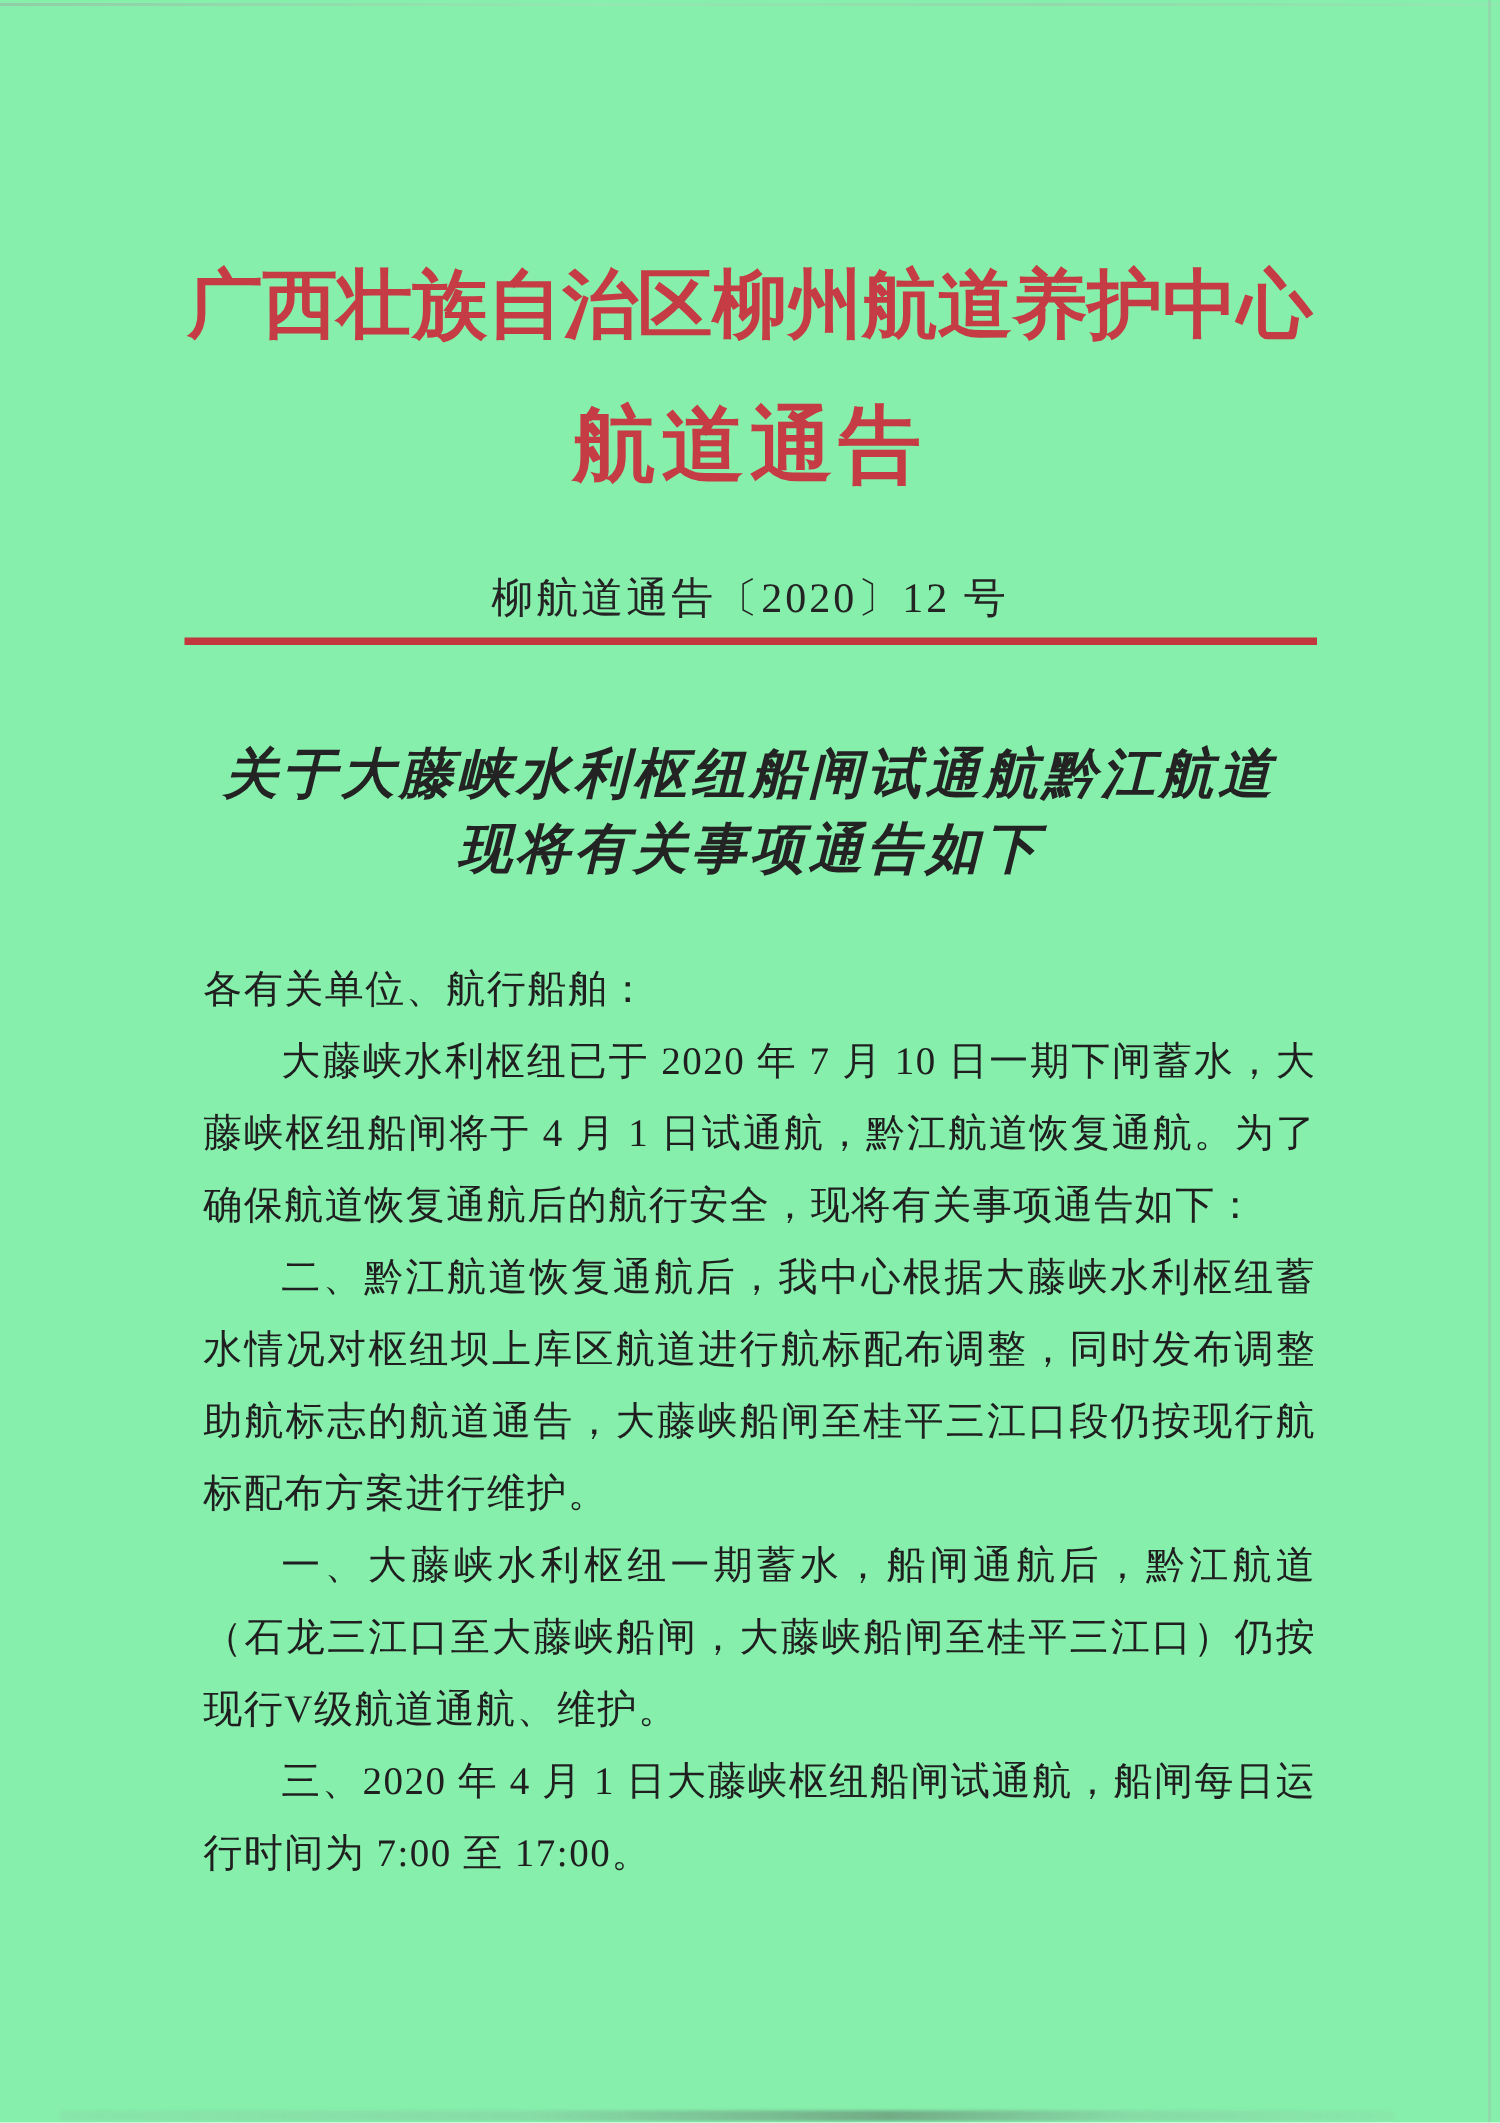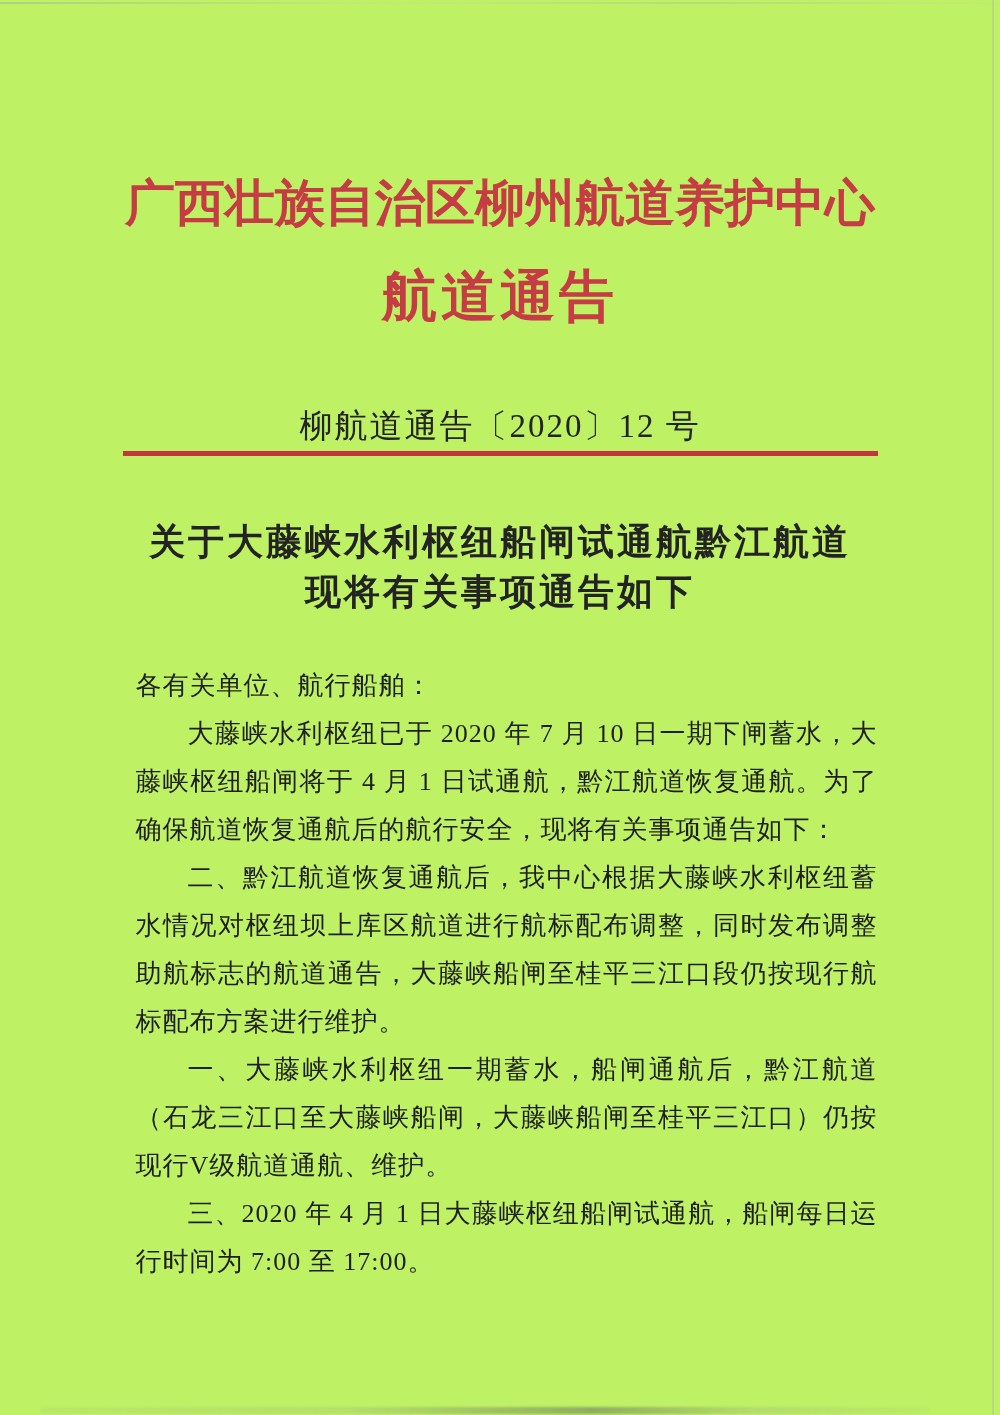--- a/index.html
+++ b/index.html
@@ -5,21 +5,21 @@
   html, body {
     margin: 0;
     padding: 0;
     background: #ffffff;
   }
   .page {
     position: relative;
     width: 1000px;
     height: 1415px;
     margin: 0 auto;
-    background: #bef264;
+    background: #86efac;
     overflow: hidden;
     font-family: "Liberation Serif", "DejaVu Serif", serif;
     color: #1d1d1d;
   }
   .content {
     position: relative;
     margin: 0 auto;
     width: 755px;
     padding-top: 172px;
   }
@@ -39,44 +39,44 @@
     color: var(--accent, #c63c44);
     font-size: 55px;
     font-weight: 700;
     line-height: 66px;
     letter-spacing: 4px;
     margin: 30px 0 0 0;
     white-space: nowrap;
   }
   .doc-number {
     text-align: center;
-    font-size: 33px;
+    font-size: 28px;
     line-height: 30px;
     letter-spacing: 2px;
     color: #242424;
-    margin: 81px 0 0 0;
+    margin: 55px 0 0 0;
     white-space: nowrap;
   }
   .red-rule {
     margin-top: 10px;
     height: 5px;
     background: var(--accent-line, #c2373d);
     border: none;
   }
   
   .notice-title {
     margin-top: 61px;
     text-align: center;
     font-weight: 700;
     color: #232323;
     font-size: 36px;
     line-height: 50px;
     letter-spacing: 3px;
   }
-  .notice-title div { white-space: nowrap; }
+  .notice-title div { white-space: nowrap; font-style: italic; }
   
   .body-text {
     margin-top: 45px;
     font-size: 26px;
     line-height: 48px;
     letter-spacing: 1px;
     color: #1f1f1f;
     text-align: justify;
     margin-left: 13px;
   }

